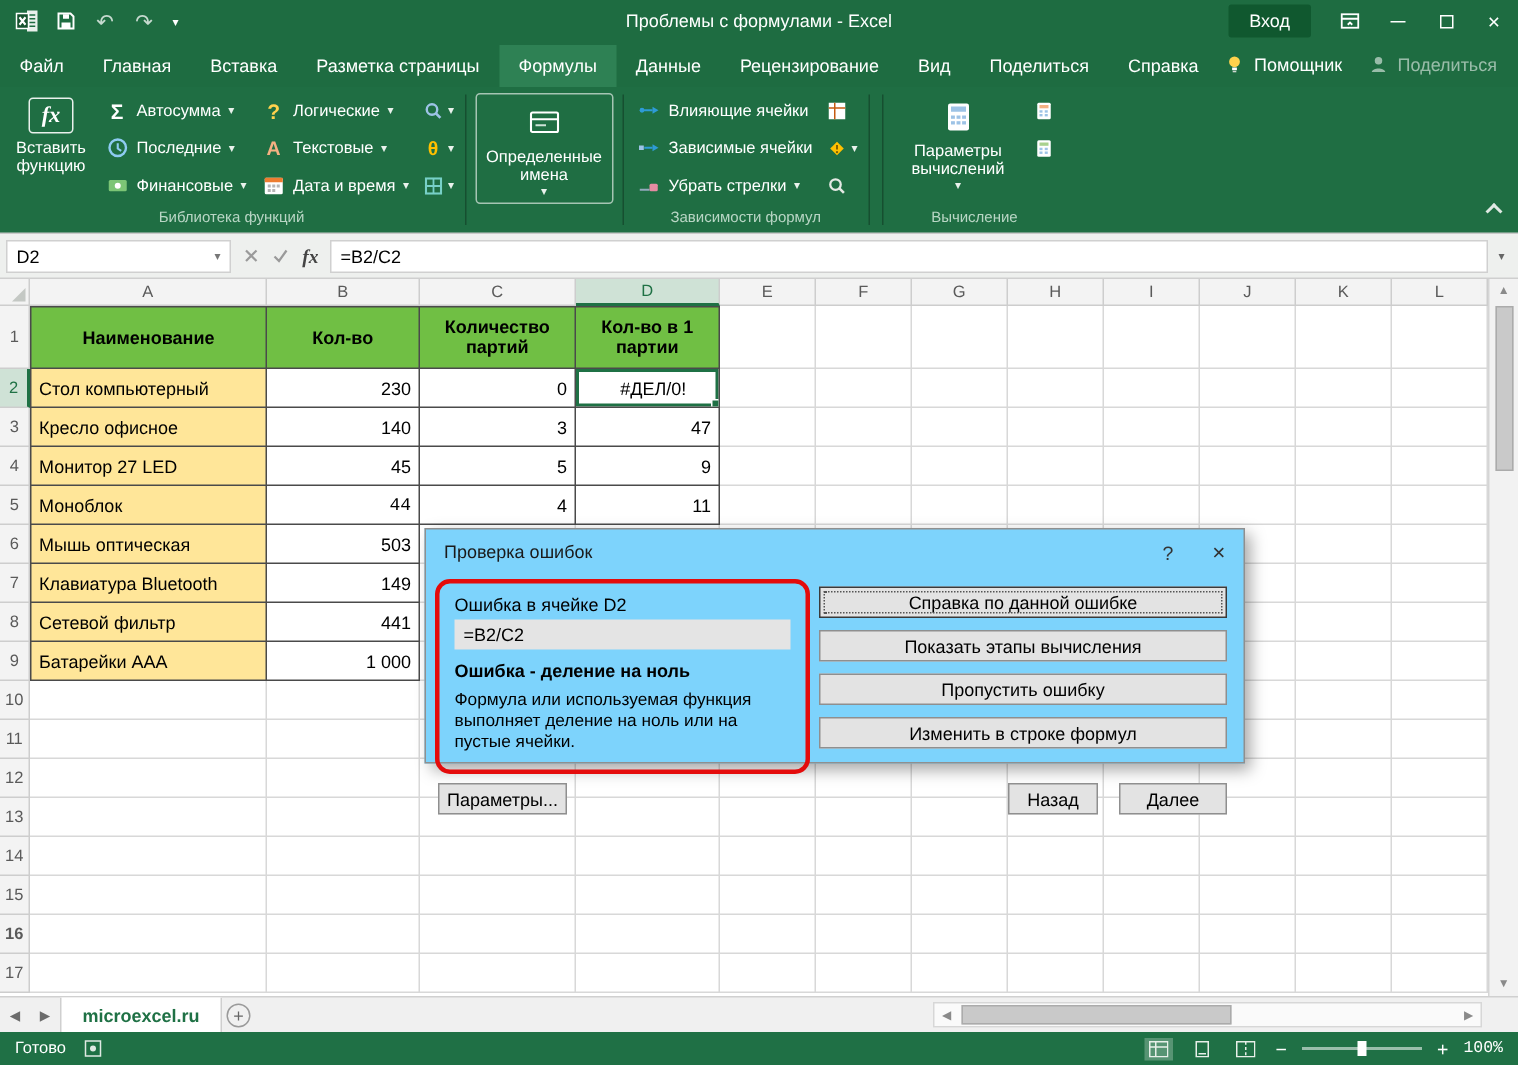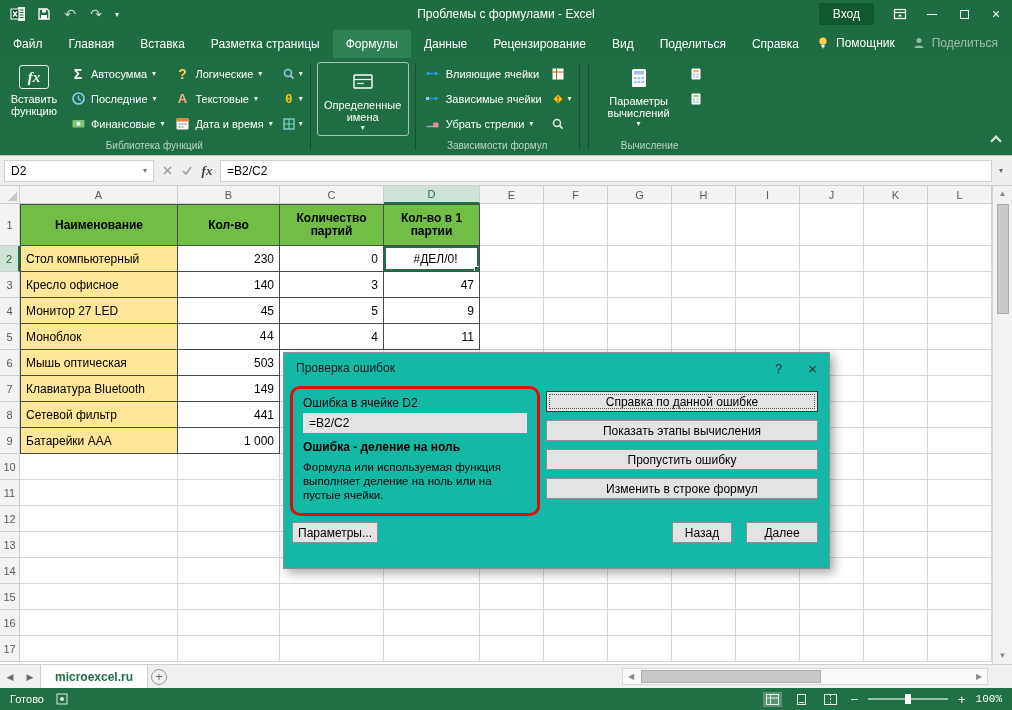--- a/index.html
+++ b/index.html
@@ -108,21 +108,21 @@
   .macro{margin-left:12px;display:flex;align-items:center;}
   .sb-right{margin-left:auto;display:flex;align-items:center;gap:10px;padding-right:10px;}
   .vbtn{display:flex;align-items:center;padding:2px 3px;}
   .vbtn.active{background:rgba(255,255,255,.25);}
   .zchr{font-size:13px;}
   .ztrack{width:80px;height:2px;background:rgba(255,255,255,.55);position:relative;}
   .zhandle{position:absolute;left:37px;top:-4px;width:6px;height:10px;background:#fff;}
   .zoomlvl{font-size:11px;font-family:Liberation Mono, monospace;}
 
   
-  .dialog{position:absolute;left:283px;top:352px;width:547px;height:217px;background:#14b8a6;border:1px solid #8f8f8f;box-shadow:4px 4px 10px rgba(0,0,0,.35);z-index:10;}
+  .dialog{position:absolute;left:283px;top:352px;width:547px;height:157px;background:#7dd3fc;border:1px solid #8f8f8f;box-shadow:4px 4px 10px rgba(0,0,0,.35);z-index:10;}
   .dlg-title{height:30px;display:flex;align-items:center;padding:0 12px;font-size:12px;color:#1a1a1a;}
   .dlg-spacer{flex:1;}
   .dhelp{color:#333;font-size:13px;margin-right:26px;}
   .dclose{color:#333;font-size:15px;}
   .redbox{position:absolute;left:6px;top:33px;width:250px;height:130px;border:3px solid #e40b0b;border-radius:10px;padding:7px 10px;}
   .errcell{font-size:12px;}
   .errformula{margin-top:3px;background:#e4e4e4;padding:3px 6px;}
   .errtype{margin-top:7px;font-weight:bold;}
   .errdesc{margin-top:6px;line-height:14px;font-size:11.5px;}
   .dbtns{position:absolute;left:262px;top:38px;width:272px;}
@@ -726,21 +726,21 @@
             <div class="cell" style="width: 96px;"></div>
             <div class="cell" style="width: 64px;"></div>
             <div class="cell" style="width: 64px;"></div>
             <div class="cell" style="width: 64px;"></div>
             <div class="cell" style="width: 64px;"></div>
             <div class="cell" style="width: 64px;"></div>
             <div class="cell" style="width: 64px;"></div>
             <div class="cell" style="width: 64px;"></div>
             <div class="cell" style="width: 64px;"></div>
           </div>
-          <div class="grow" style="height: 26px;">
+          <div class="grow" style="height: 26px; font-weight: bold;">
             <div class="rowh">16</div>
             <div class="cell" style="width: 158px;"></div>
             <div class="cell" style="width: 102px;"></div>
             <div class="cell" style="width: 104px;"></div>
             <div class="cell" style="width: 96px;"></div>
             <div class="cell" style="width: 64px;"></div>
             <div class="cell" style="width: 64px;"></div>
             <div class="cell" style="width: 64px;"></div>
             <div class="cell" style="width: 64px;"></div>
             <div class="cell" style="width: 64px;"></div>

